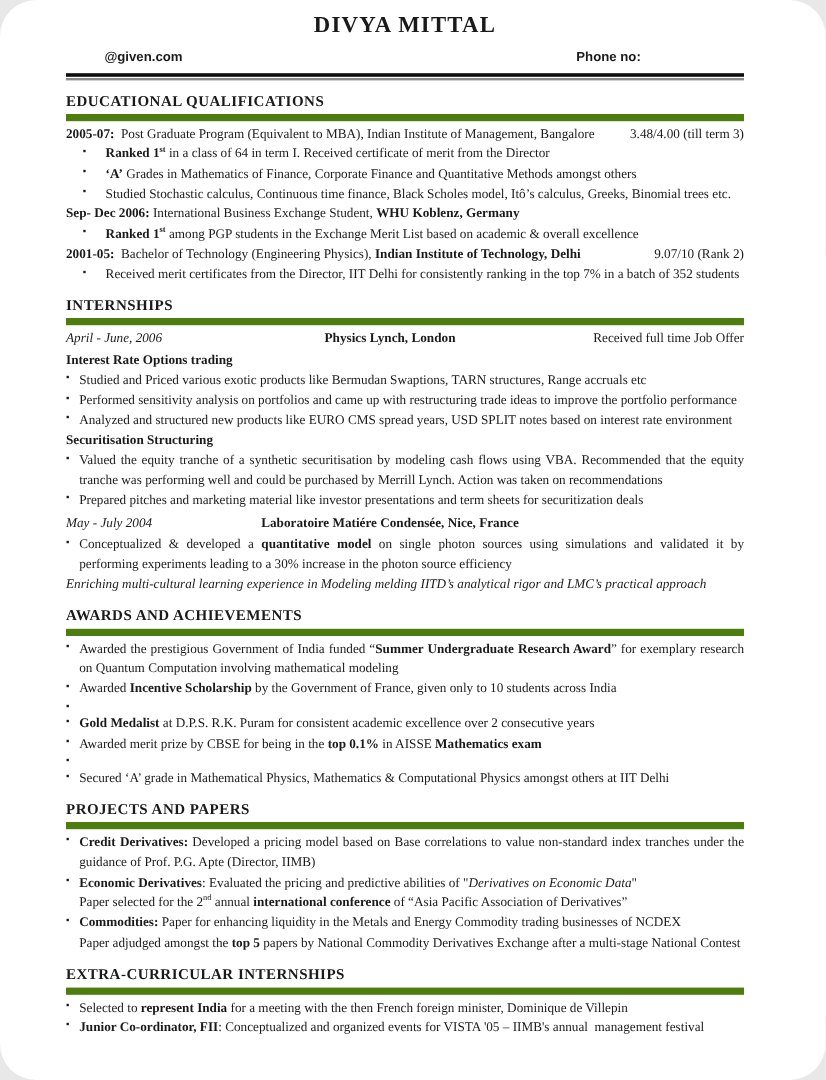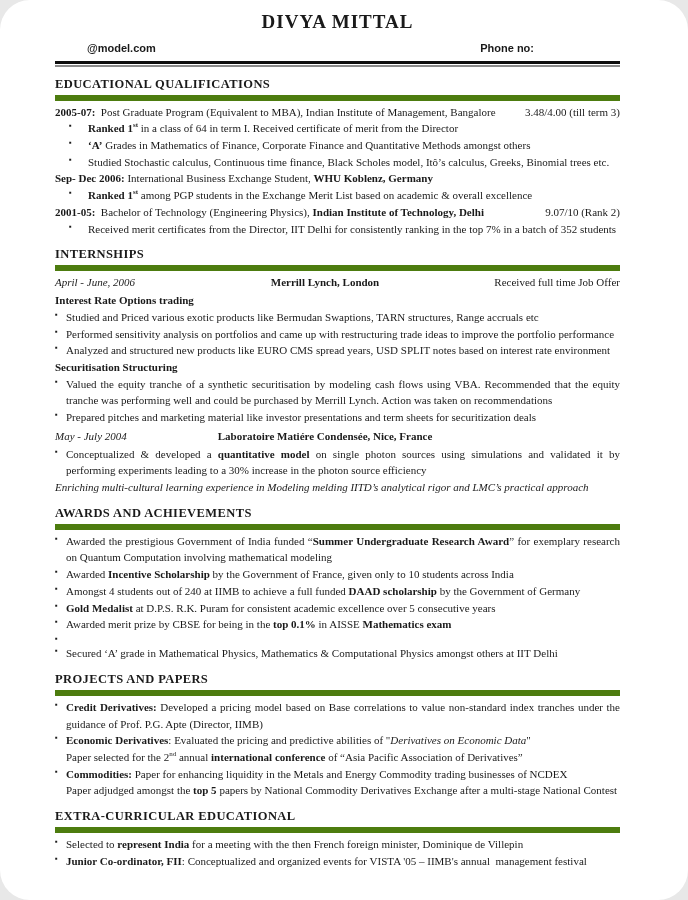--- a/index.html
+++ b/index.html
@@ -51,21 +51,21 @@
   .row3-center{flex:1;text-align:center;font-weight:bold;}
   .row3-right{flex:0 0 175px;text-align:right;font-weight:normal;white-space:nowrap;}
 </style>
 </head>
 <body>
 
 <div class="page">
   <header>
     <h1 class="name">DIVYA MITTAL</h1>
     <div class="contact-row">
-      <span class="email">@model.com</span>
+      <span class="email">@given.com</span>
       <span class="phone">Phone no:</span>
     </div>
     <div class="header-rule"></div>
   </header>
 
   <main id="sections">
       <section class="section">
         <h2 class="sec-heading">EDUCATIONAL QUALIFICATIONS</h2>
         <div class="item line">
           <span class="txt"><span class="bold">2005-07:</span><span>&nbsp; Post Graduate Program (Equivalent to MBA), Indian Institute of Management, Bangalore</span></span>
@@ -96,21 +96,21 @@
         </div>
         <div class="item bullet indent">
           <span class="bullet-glyph">▪</span>
           <span class="txt"><span>Received merit certificates from the Director, IIT Delhi for consistently ranking in the top 7% in a batch of 352 students</span></span>
         </div>
       </section>
       <section class="section">
         <h2 class="sec-heading">INTERNSHIPS</h2>
         <div class="row3">
           <span class="row3-left">April - June, 2006</span>
-          <span class="row3-center">Merrill Lynch, London</span>
+          <span class="row3-center">Physics Lynch, London</span>
           <span class="row3-right">Received full time Job Offer</span>
         </div>
         <div class="item line">
           <span class="txt"><span class="bold">Interest Rate Options trading</span></span>
         </div>
         <div class="item bullet">
           <span class="bullet-glyph">▪</span>
           <span class="txt"><span>Studied and Priced various exotic products like Bermudan Swaptions, TARN structures, Range accruals etc</span></span>
         </div>
         <div class="item bullet">
@@ -150,25 +150,24 @@
         <div class="item bullet justify">
           <span class="bullet-glyph">▪</span>
           <span class="txt"><span>Awarded the prestigious Government of India funded “</span><span class="bold">Summer Undergraduate Research Award</span><span>” for exemplary research on Quantum Computation involving mathematical modeling</span></span>
         </div>
         <div class="item bullet">
           <span class="bullet-glyph">▪</span>
           <span class="txt"><span>Awarded </span><span class="bold">Incentive Scholarship</span><span> by the Government of France, given only to 10 students across India</span></span>
         </div>
         <div class="item bullet">
           <span class="bullet-glyph">▪</span>
-          <span class="txt"><span>Amongst 4 students out of 240 at IIMB to achieve a full funded </span><span class="bold">DAAD scholarship</span><span> by the Government of Germany</span></span>
-        </div>
-        <div class="item bullet">
-          <span class="bullet-glyph">▪</span>
-          <span class="txt"><span class="bold">Gold Medalist</span><span> at D.P.S. R.K. Puram for consistent academic excellence over 5 consecutive years</span></span>
+        </div>
+        <div class="item bullet">
+          <span class="bullet-glyph">▪</span>
+          <span class="txt"><span class="bold">Gold Medalist</span><span> at D.P.S. R.K. Puram for consistent academic excellence over 2 consecutive years</span></span>
         </div>
         <div class="item bullet">
           <span class="bullet-glyph">▪</span>
           <span class="txt"><span>Awarded merit prize by CBSE for being in the </span><span class="bold">top 0.1%</span><span> in AISSE </span><span class="bold">Mathematics exam</span></span>
         </div>
         <div class="item bullet">
           <span class="bullet-glyph">▪</span>
         </div>
         <div class="item bullet">
           <span class="bullet-glyph">▪</span>
@@ -186,21 +185,21 @@
           <span class="txt"><span class="bold">Economic Derivatives</span><span>: Evaluated the pricing and predictive abilities of "</span><span class="italic">Derivatives on Economic Data</span><span>"</span></span>
         </div>
         <div class="item cont"><span class="txt"><span>Paper selected for the 2</span><sup>nd</sup><span> annual </span><span class="bold">international conference</span><span> of “Asia Pacific Association of Derivatives”</span></span></div>
         <div class="item bullet">
           <span class="bullet-glyph">▪</span>
           <span class="txt"><span class="bold">Commodities:</span><span> Paper for enhancing liquidity in the Metals and Energy Commodity trading businesses of NCDEX</span></span>
         </div>
         <div class="item cont"><span class="txt"><span>Paper adjudged amongst the </span><span class="bold">top 5</span><span> papers by National Commodity Derivatives Exchange after a multi-stage National Contest</span></span></div>
       </section>
       <section class="section">
-        <h2 class="sec-heading">EXTRA-CURRICULAR EDUCATIONAL</h2>
+        <h2 class="sec-heading">EXTRA-CURRICULAR INTERNSHIPS</h2>
         <div class="item bullet">
           <span class="bullet-glyph">▪</span>
           <span class="txt"><span>Selected to </span><span class="bold">represent India</span><span> for a meeting with the then French foreign minister, Dominique de Villepin</span></span>
         </div>
         <div class="item bullet">
           <span class="bullet-glyph">▪</span>
           <span class="txt"><span class="bold">Junior Co-ordinator, FII</span><span>: Conceptualized and organized events for VISTA '05 – IIMB's annual&nbsp; management festival</span></span>
         </div>
       </section>
     </main>

